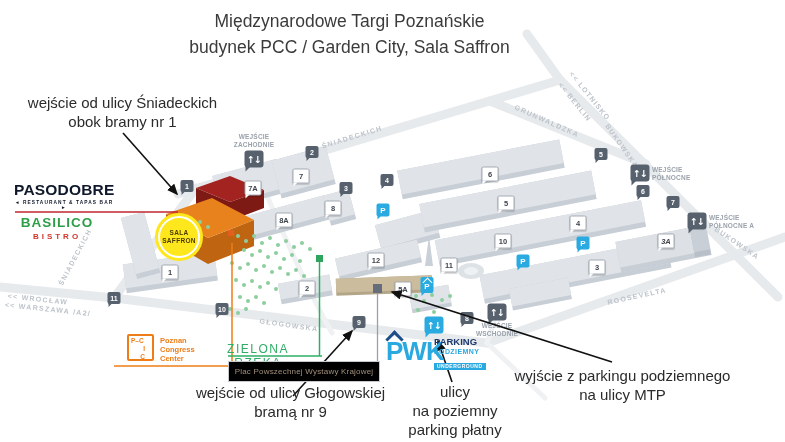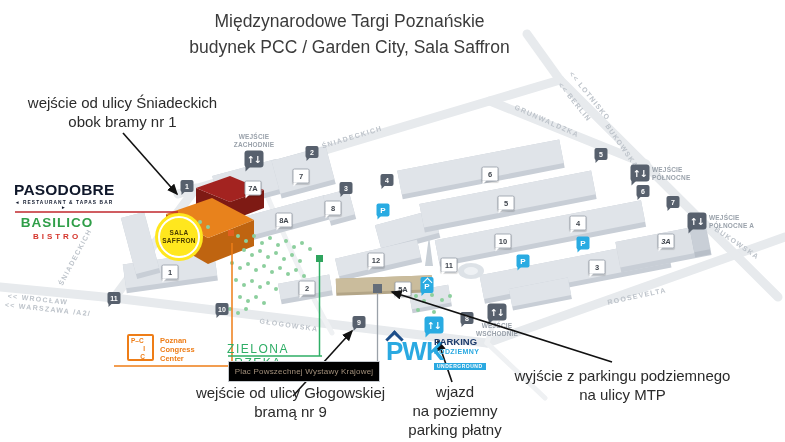--- a/index.html
+++ b/index.html
@@ -353,21 +353,21 @@
 
   <div class="ann z5" id="ann-sniadeckich">
     <span>wejście od ulicy Śniadeckich</span>
     <span>obok bramy nr 1</span>
   </div>
   <div class="ann z5" id="ann-glogowska">
     <span>wejście od ulicy Głogowskiej</span>
     <span>bramą nr 9</span>
   </div>
   <div class="ann z5" id="ann-wjazd">
-    <span>wjazd</span>
+    <span>ulicy</span>
     <span>na poziemny</span>
     <span>parking płatny</span>
   </div>
   <div class="ann z5" id="ann-wyjscie">
     <span>wyjście z parkingu podziemnego</span>
     <span>na ulicy MTP</span>
   </div>
 
   <div id="pasodobre" class="z5">
     <div class="name">PASODOBRE</div>

